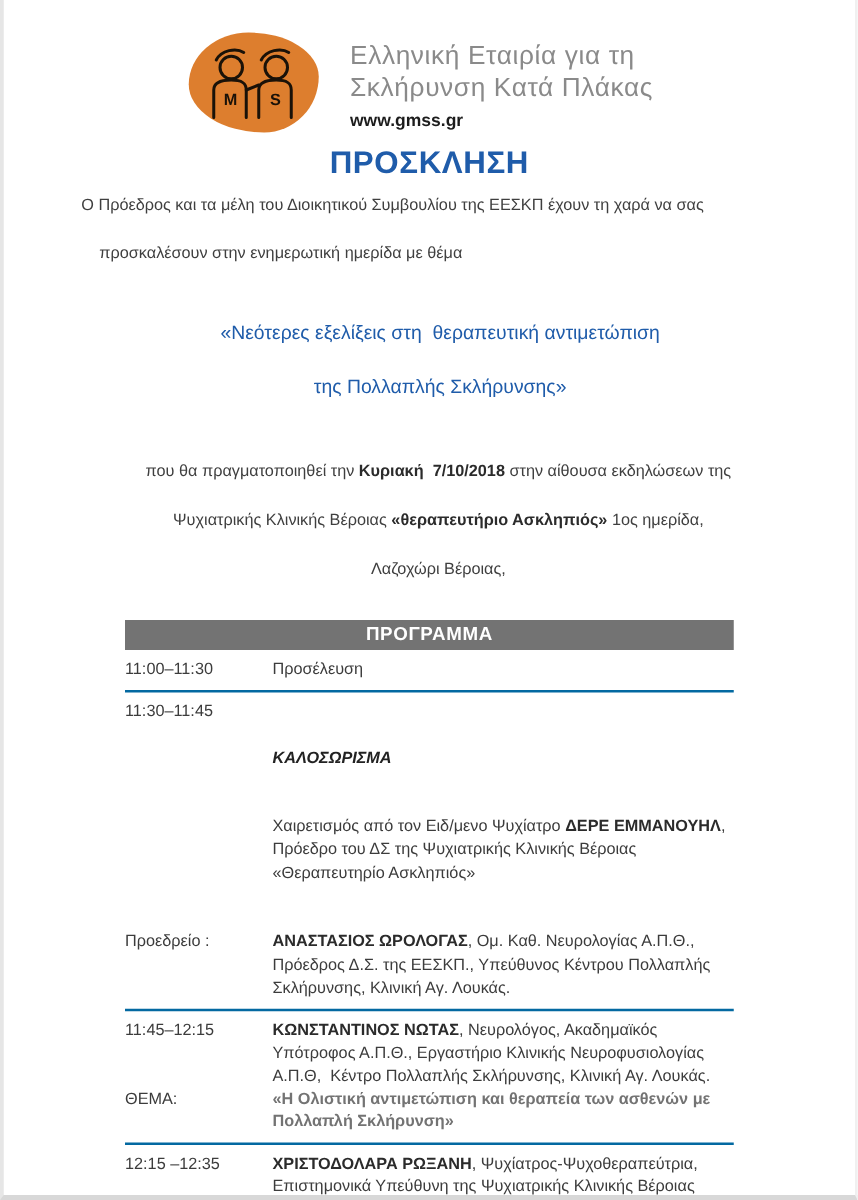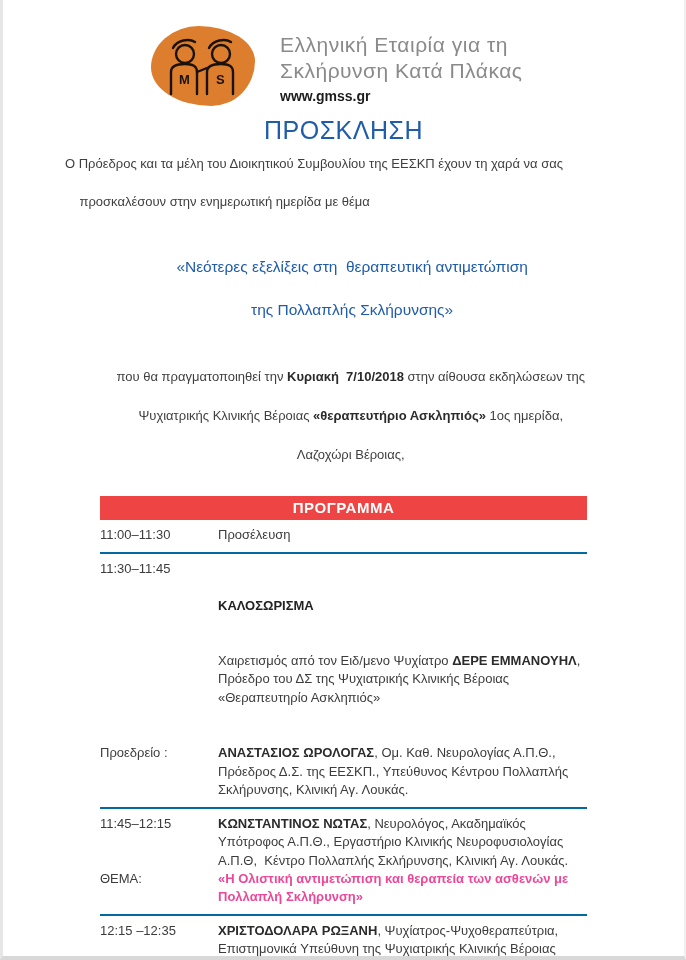--- a/index.html
+++ b/index.html
@@ -25,48 +25,48 @@
     flex-shrink:0;
   }
   .org-block{margin-left:25px;padding-top:6px;}
   .org-name{
     font-size:21px;line-height:1.22;color:#8a8a8a;
     letter-spacing:0.5px;font-weight:400;
   }
   .website{font-size:14px;font-weight:bold;color:#1c1c1c;margin-top:5px;}
   
   .doc-title{
-    text-align:center;color:#1f5caa;font-weight:normal;
+    text-align:center;color:#1f5caa;font-weight:bold;
     font-size:25px;letter-spacing:0.5px;margin-top:10px;
   }
   
   .intro{ text-align:left;font-size:13px;line-height:1.45;margin-top:10px;
           padding:0 62px;color:#3f3f3f;white-space:pre-wrap;}
   .theme{ text-align:center;color:#1f5caa;font-weight:normal;font-size:15.5px;
           line-height:1.4;margin-top:4px;white-space:pre-wrap;}
   .when{ text-align:center;font-size:13px;line-height:1.5;margin-top:5px;
          padding:0 88px;color:#3f3f3f;white-space:pre-wrap;}
   .b{font-weight:bold;color:#2b2b2b;}
   
   .program{margin:12px 97px 0 97px;}
   .pbar{
-    background:#ef4444;color:#ffffff;font-weight:bold;font-size:15px;
+    background:#737373;color:#ffffff;font-weight:bold;font-size:15px;
     text-align:center;padding:3px 0 4px 0;letter-spacing:0.5px;
   }
   .prow{
     display:grid;grid-template-columns:98px 1fr;
     border-bottom:2px solid #0369a1;
     padding:6px 0 7px 0;
     font-size:13px;line-height:1.42;
   }
   .c1{padding-right:4px;color:#3c3c3c;}
   .c2{color:#3c3c3c;white-space:pre-wrap;margin-left:20px;}
-  .heading{font-weight:bold;color:#222;}
+  .heading{font-weight:bold;color:#222;font-style:italic;}
   .thema-label{color:#3c3c3c;}
-  .thema{color:#ec4899;font-weight:bold;}
+  .thema{color:#737373;font-weight:bold;}
 </style>
 </head>
 <body>
 
 <div class="page">
 
   <div class="header">
     <div class="ms-blob">
       <svg width="88" height="68" viewBox="0 0 88 68">
         <g stroke="#1a1208" stroke-width="2.4" fill="none" stroke-linecap="round">

